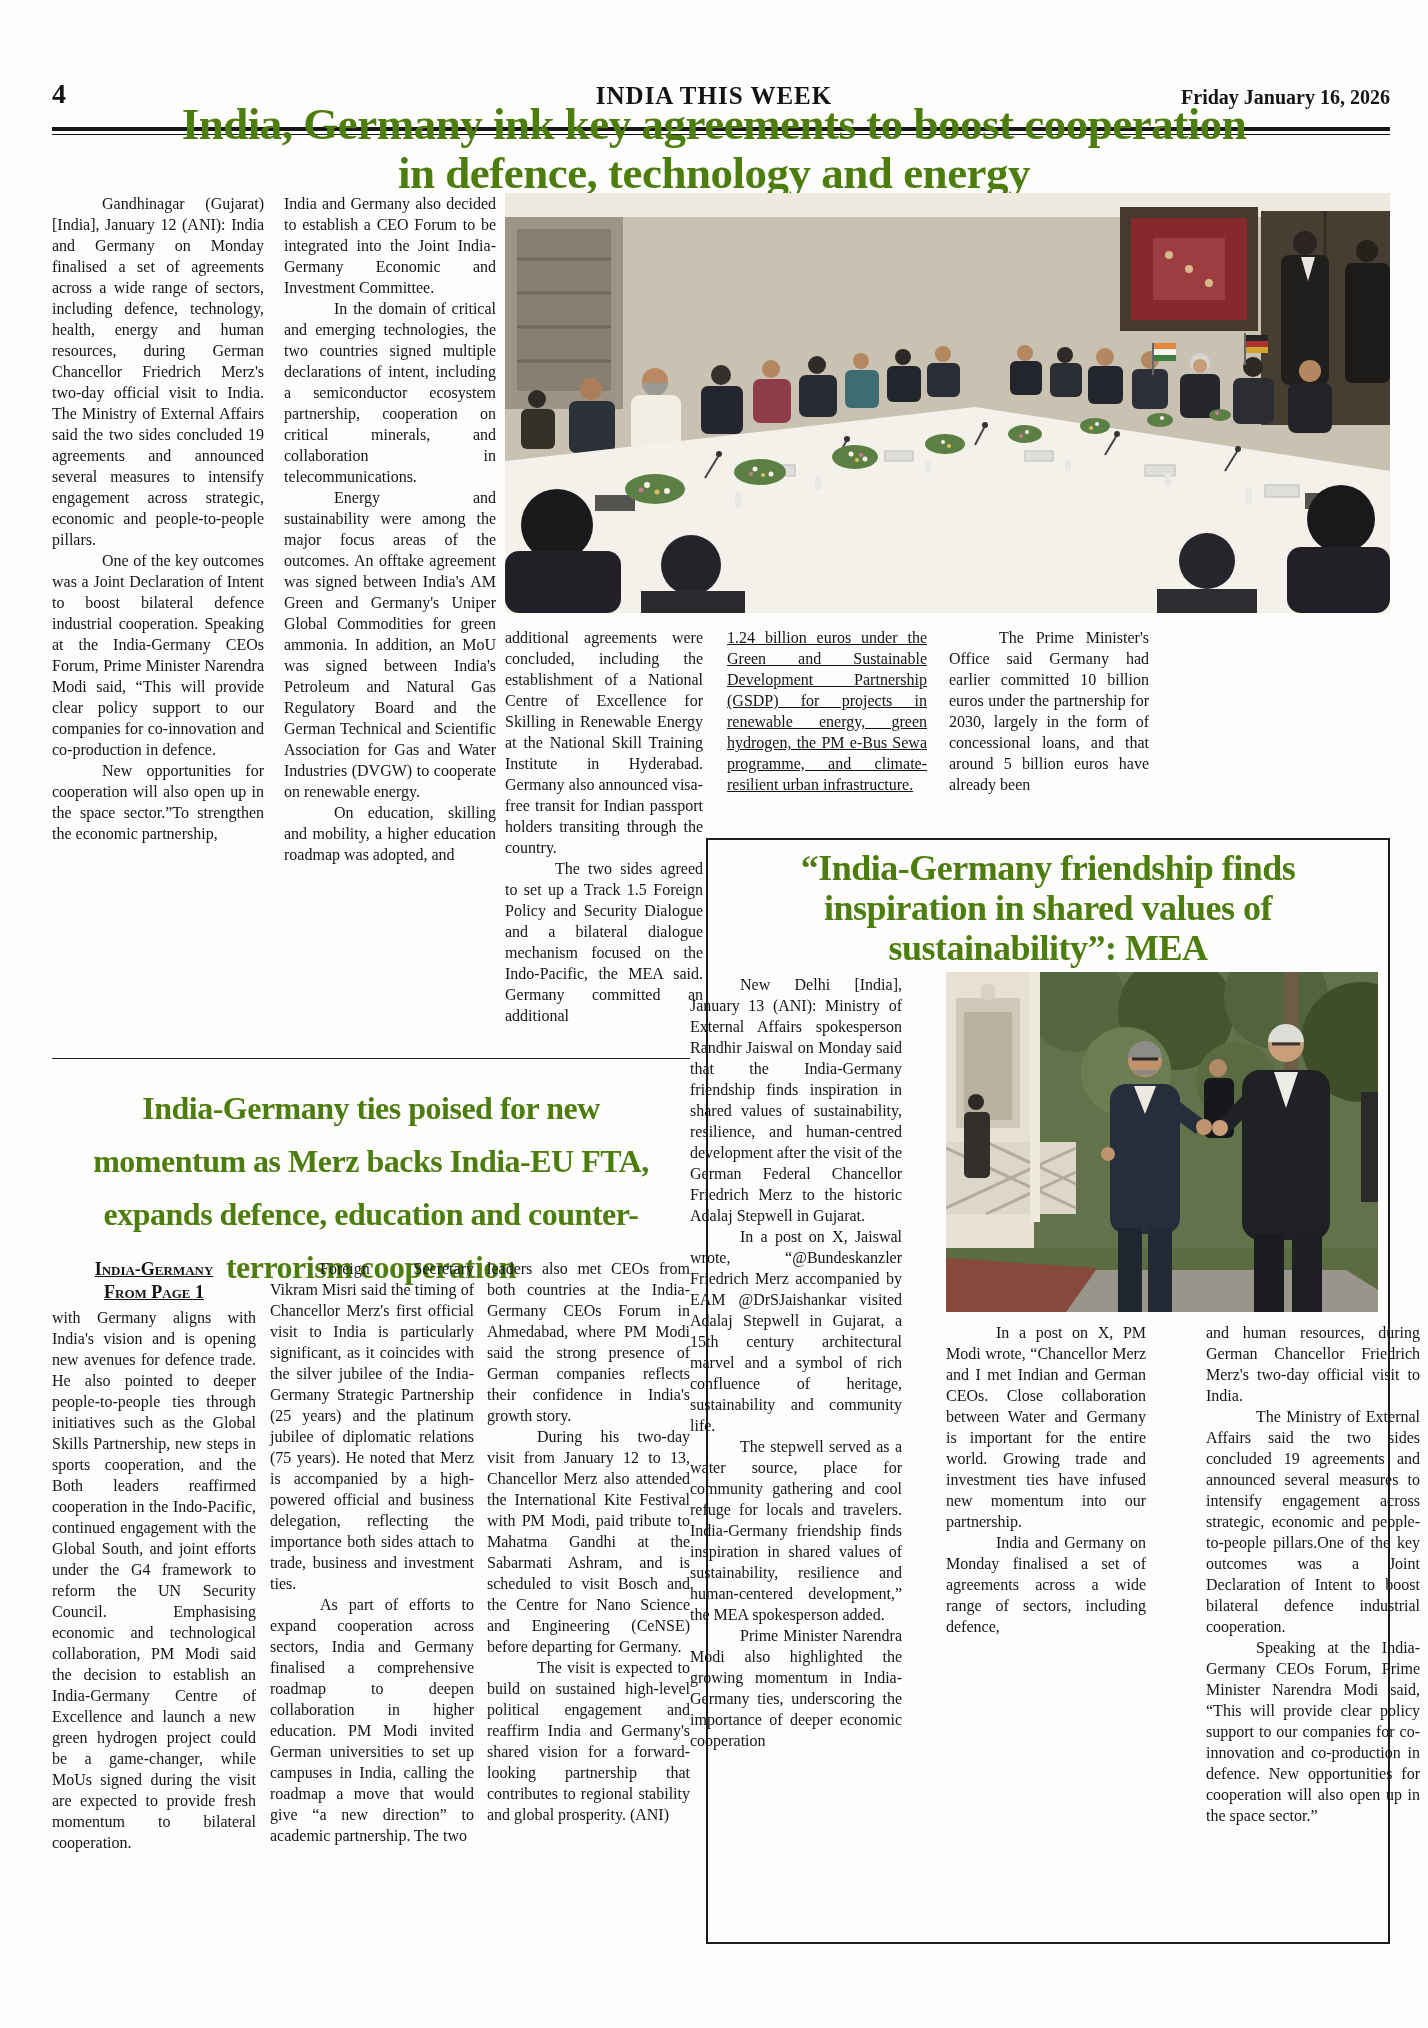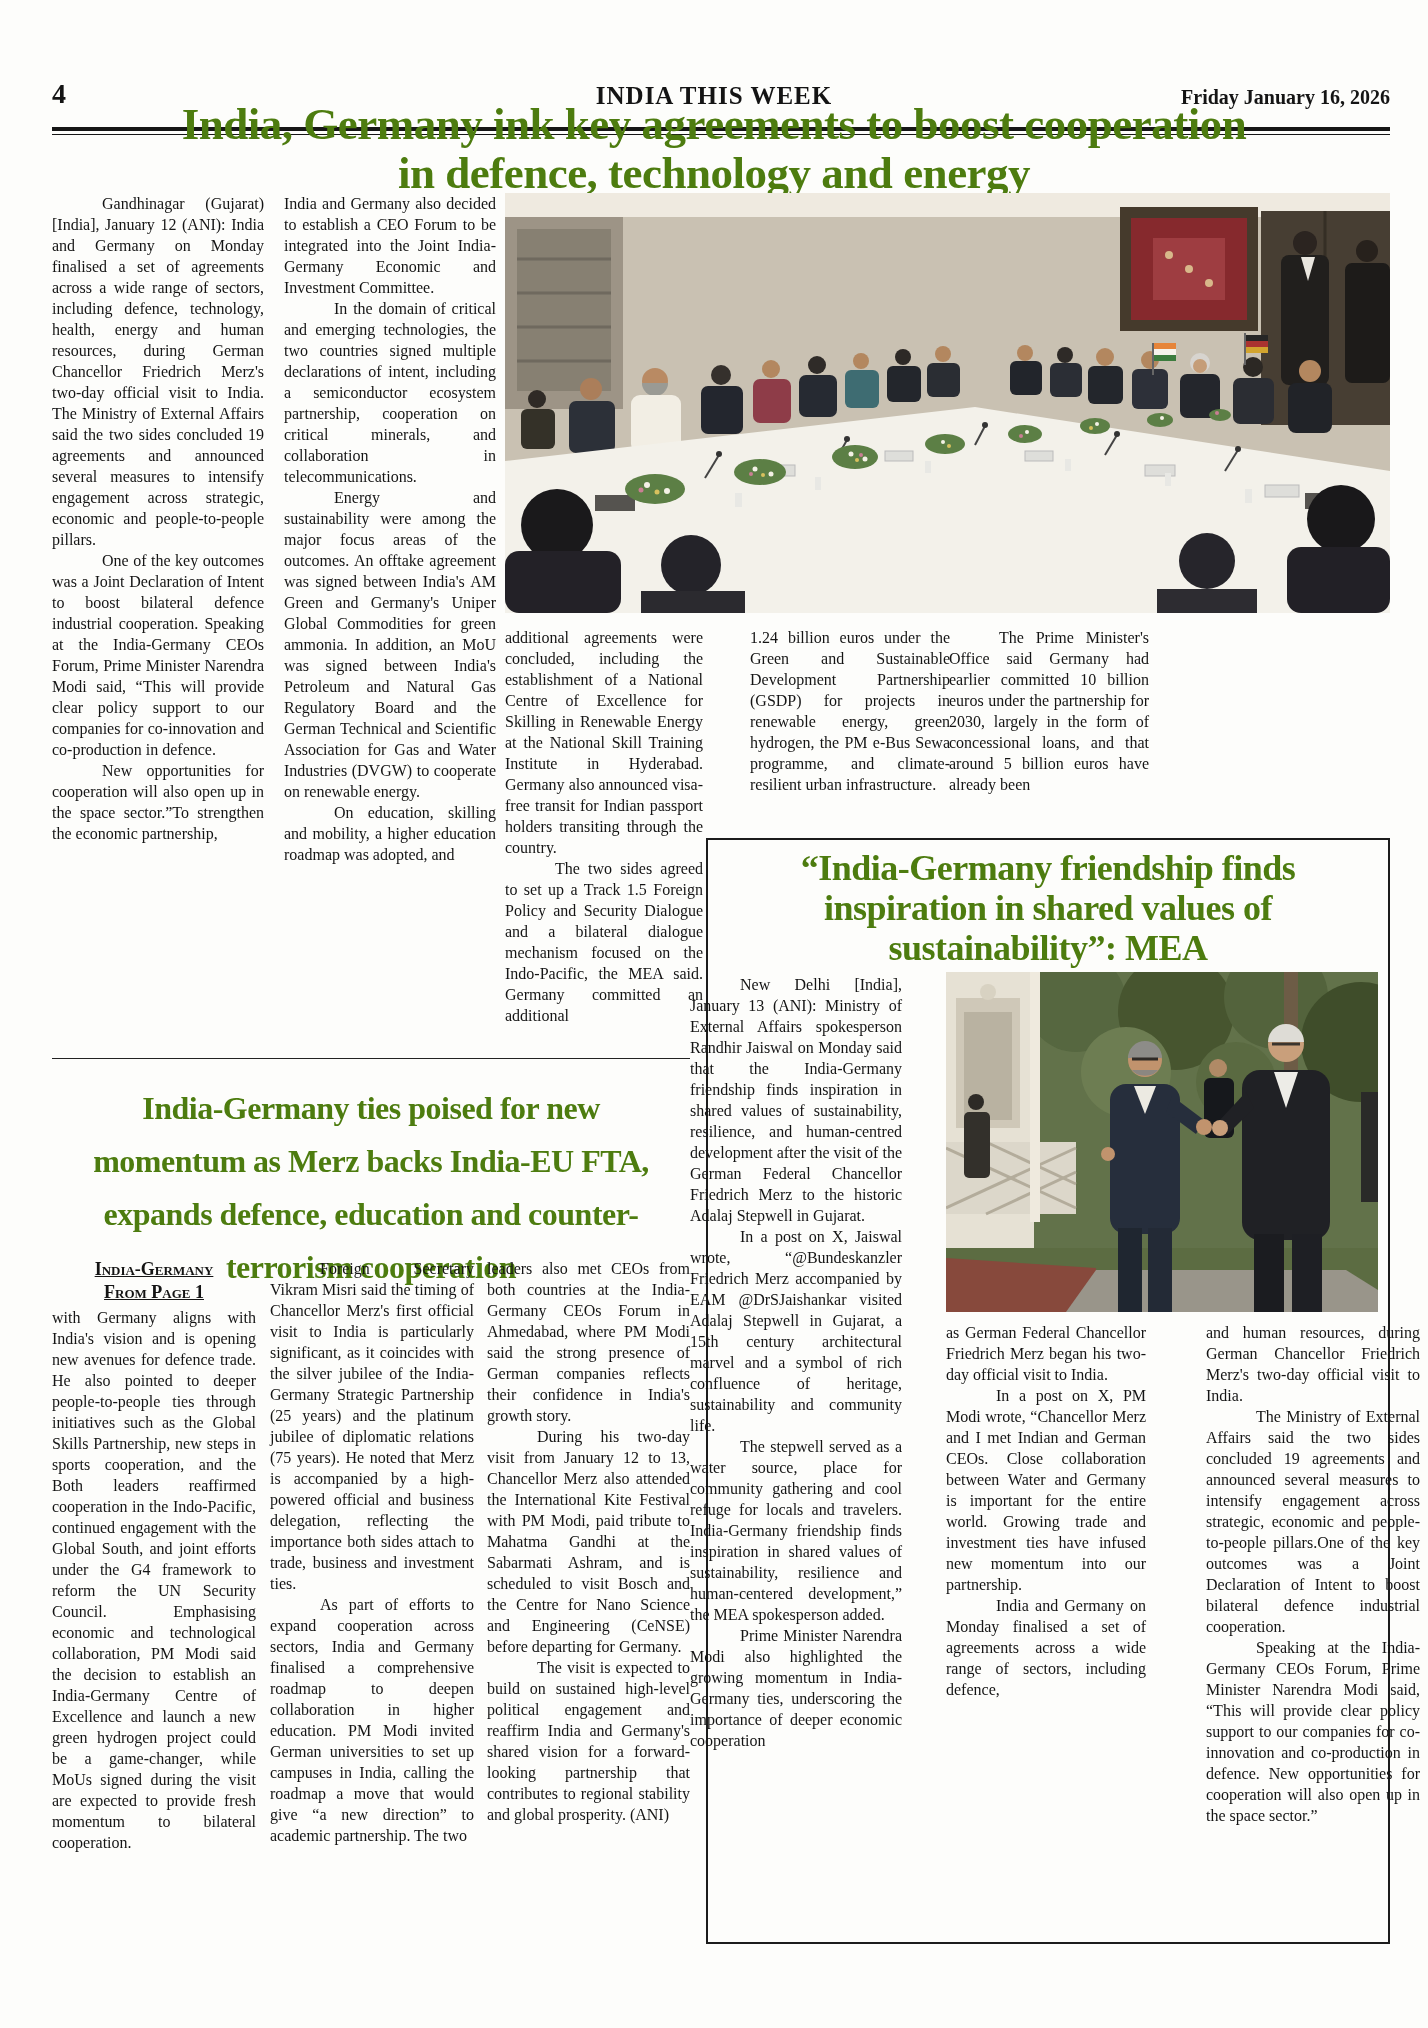--- a/index.html
+++ b/index.html
@@ -188,21 +188,21 @@
     <circle cx="836" cy="326" r="34" fill="#19181a"></circle>
       <rect x="782" y="354" width="103" height="66" rx="14" fill="#222026"></rect>
     <circle cx="702" cy="368" r="28" fill="#26252b"></circle>
       <rect x="652" y="396" width="100" height="24" fill="#2d2c31"></rect>
   </svg>
 
   <div class="col" style="left:505px;top:627px;width:198px;">
     <p>additional agreements were concluded, including the establishment of a National Centre of Excellence for Skilling in Renewable Energy at the National Skill Training Institute in Hyderabad. Germany also announced visa-free transit for Indian passport holders transiting through the country.</p>
     <p class="ind">The two sides agreed to set up a Track 1.5 Foreign Policy and Security Dialogue and a bilateral dialogue mechanism focused on the Indo-Pacific, the MEA said. Germany committed an additional</p>
   </div>
-  <div class="col" style="left:750px;top:627px;width:200px;">
+  <div class="col" style="left:727px;top:627px;width:200px;text-decoration:underline;">
     <p>1.24 billion euros under the Green and Sustainable Development Partnership (GSDP) for projects in renewable energy, green hydrogen, the PM e-Bus Sewa programme, and climate-resilient urban infrastructure.</p>
   </div>
   <div class="col" style="left:949px;top:627px;width:200px;">
     <p class="ind">The Prime Minister's Office said Germany had earlier committed 10 billion euros under the partnership for 2030, largely in the form of concessional loans, and that around 5 billion euros have already been</p>
   </div>
 
   <div class="artbox"></div>
   <div class="headline h2">“India-Germany friendship finds inspiration in shared values of sustainability”: MEA</div>
 
   <div class="col" style="left:690px;top:974px;width:212px;">
@@ -259,21 +259,20 @@
       <rect x="346" y="262" width="30" height="78" fill="#1e1f24"></rect>
     <polygon points="328,100 352,100 340,136" fill="#edece7"></polygon>
     <path d="M300,120 L272,150 L282,162 L308,136 Z" fill="#202125"></path>
     <circle cx="274" cy="156" r="8" fill="#c99f7b"></circle>
     <circle cx="340" cy="72" r="18" fill="#c99f7b"></circle>
     <path d="M322,70 a18,18 0 0 1 36,0 z" fill="#dedcd6"></path>
     <line x1="326" y1="72" x2="354" y2="72" stroke="#3a342e" stroke-width="3"></line>
   </svg>
 
   <div class="col" style="left:946px;top:1322px;width:200px;">
-    <p>as German Federal Chancellor Friedrich Merz began his two-day official visit to India.</p>
     <p class="ind">In a post on X, PM Modi wrote, “Chancellor Merz and I met Indian and German CEOs. Close collaboration between Water and Germany is important for the entire world. Growing trade and investment ties have infused new momentum into our partnership.</p>
     <p class="ind">India and Germany on Monday finalised a set of agreements across a wide range of sectors, including defence,</p>
   </div>
   <div class="col" style="left:1166px;top:1322px;width:214px;margin-left:40px;">
     <p>and human resources, during German Chancellor Friedrich Merz's two-day official visit to India.</p>
     <p class="ind">The Ministry of External Affairs said the two sides concluded 19 agreements and announced several measures to intensify engagement across strategic, economic and people-to-people pillars.One of the key outcomes was a Joint Declaration of Intent to boost bilateral defence industrial cooperation.</p>
     <p class="ind">Speaking at the India-Germany CEOs Forum, Prime Minister Narendra Modi said, “This will provide clear policy support to our companies for co-innovation and co-production in defence. New opportunities for cooperation will also open up in the space sector.”</p>
   </div>
 
   <div class="secrule"></div>

